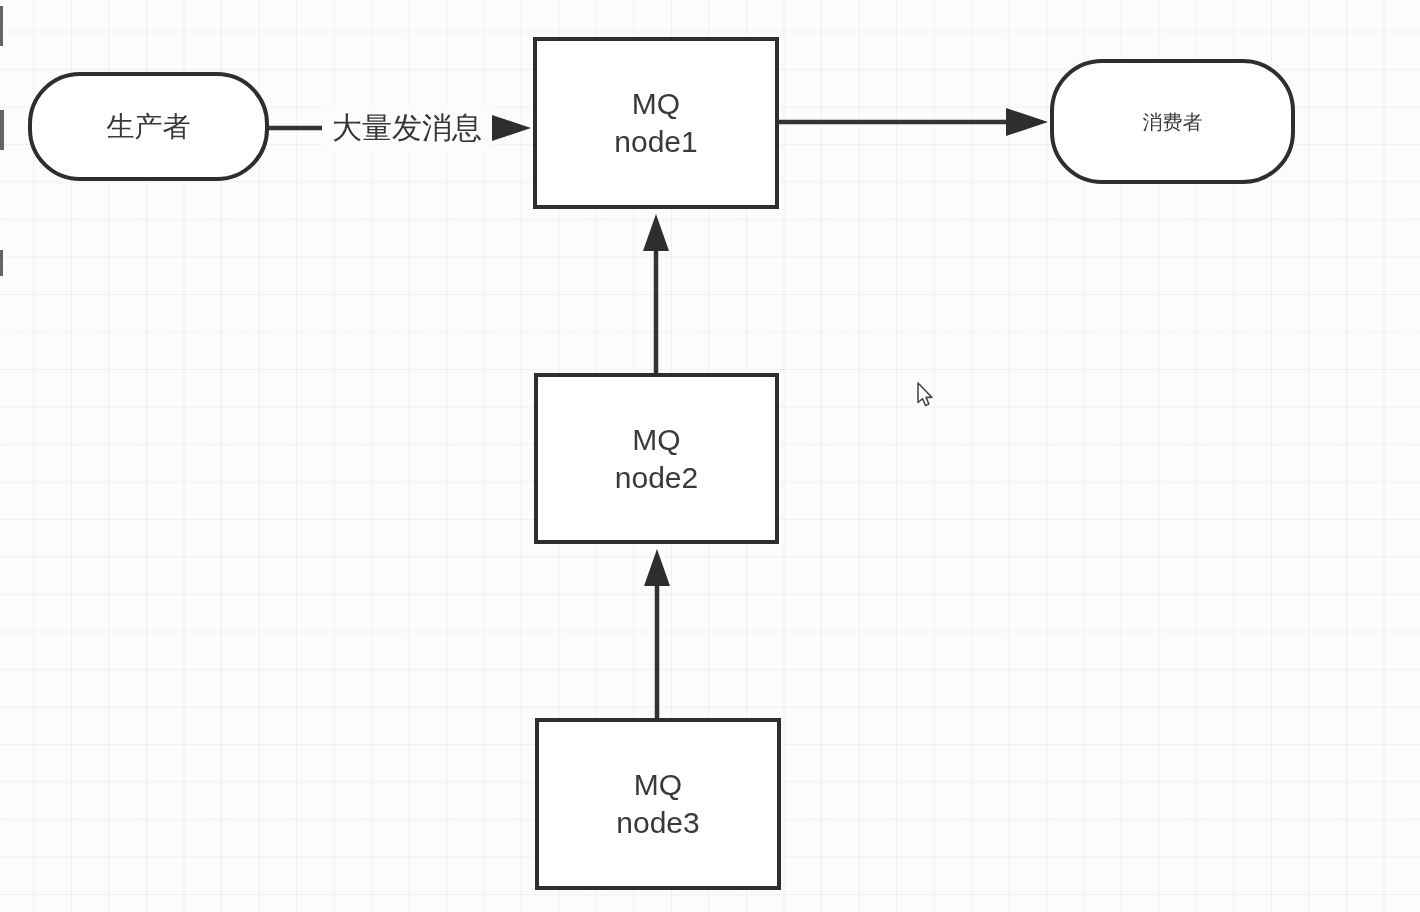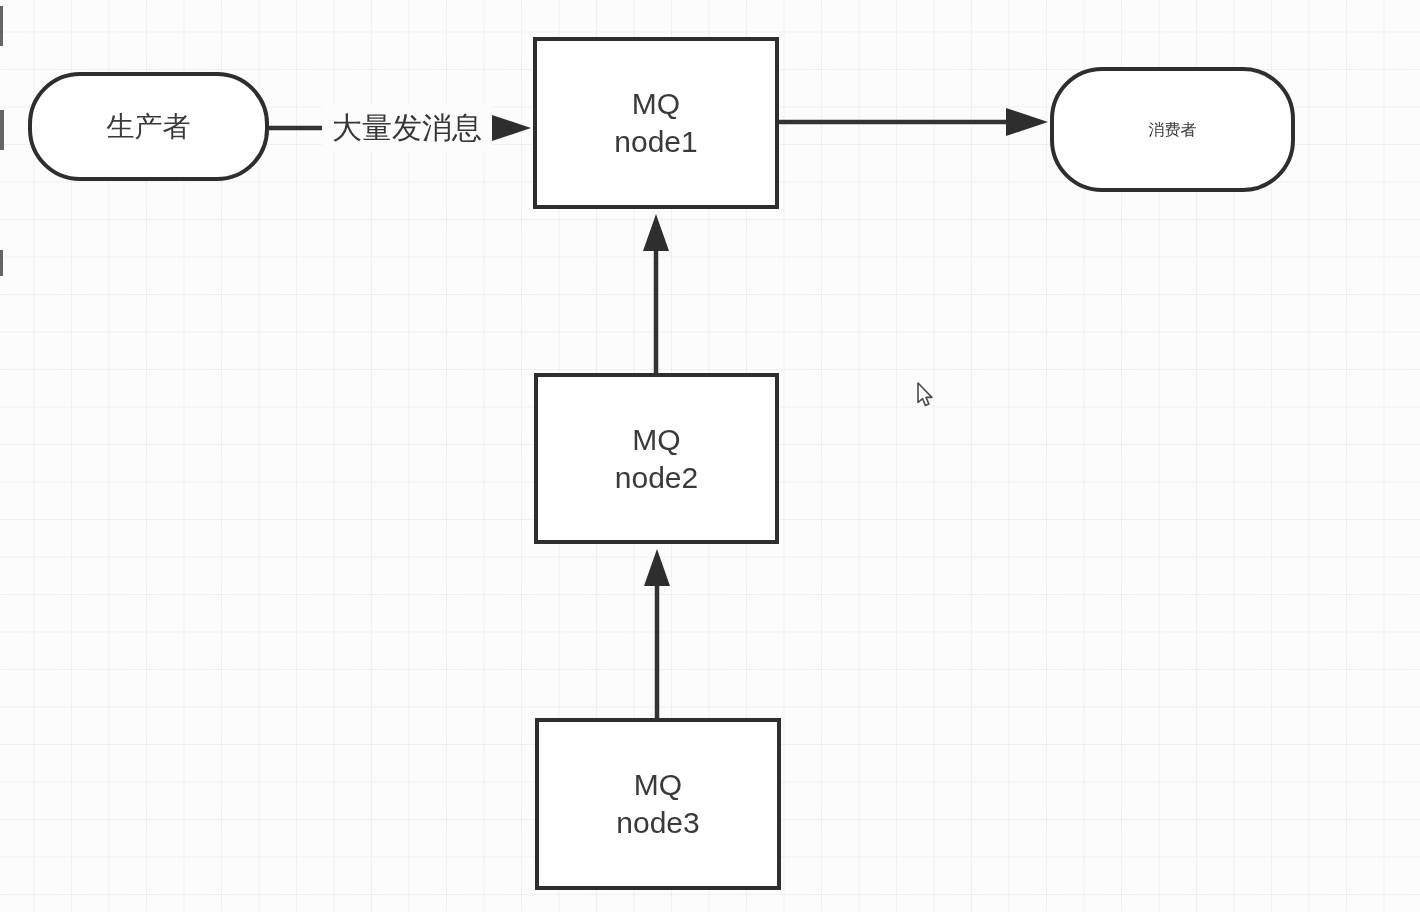--- a/index.html
+++ b/index.html
@@ -57,22 +57,21 @@
     left: 534px; top: 373px; width: 245px; height: 171px;
     font-size: 30px;
   }
   #node-mq3 {
     left: 535px; top: 718px; width: 246px; height: 172px;
     font-size: 30px;
   }
   #node-consumer {
     left: 1050px; top: 59px; width: 245px; height: 125px;
     border-radius: 52px;
-    font-size: 16px;
-    margin-top: 8px;
+    font-size: 20px;
   }
   .edge-label {
     position: absolute;
     left: 322px; top: 105px;
     width: 170px; height: 46px;
     background: #fcfcfc;
     display: flex;
     align-items: center;
     justify-content: center;
     font-size: 30px;

